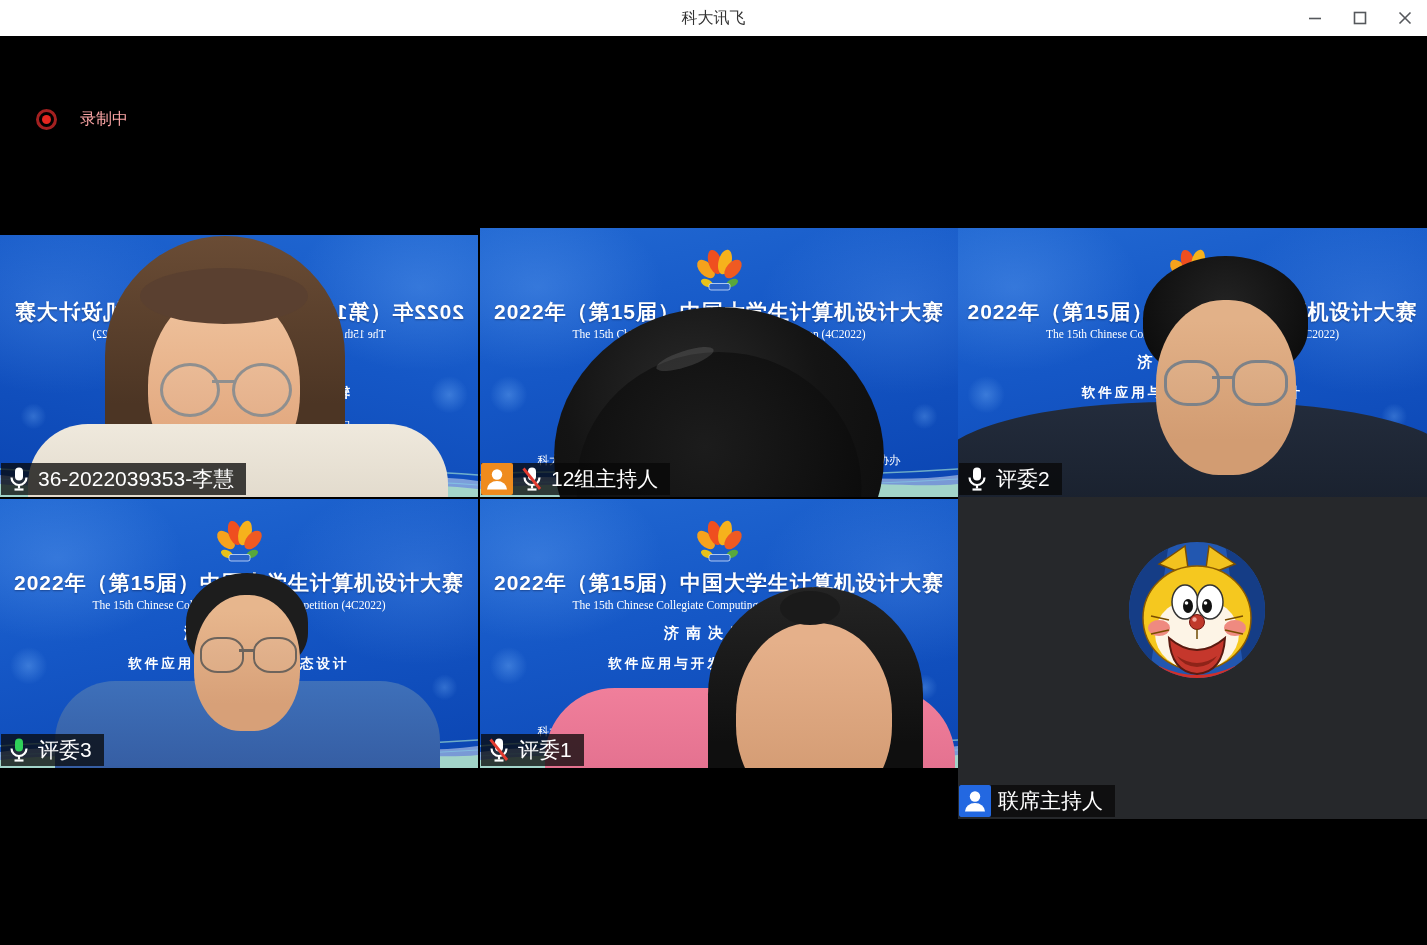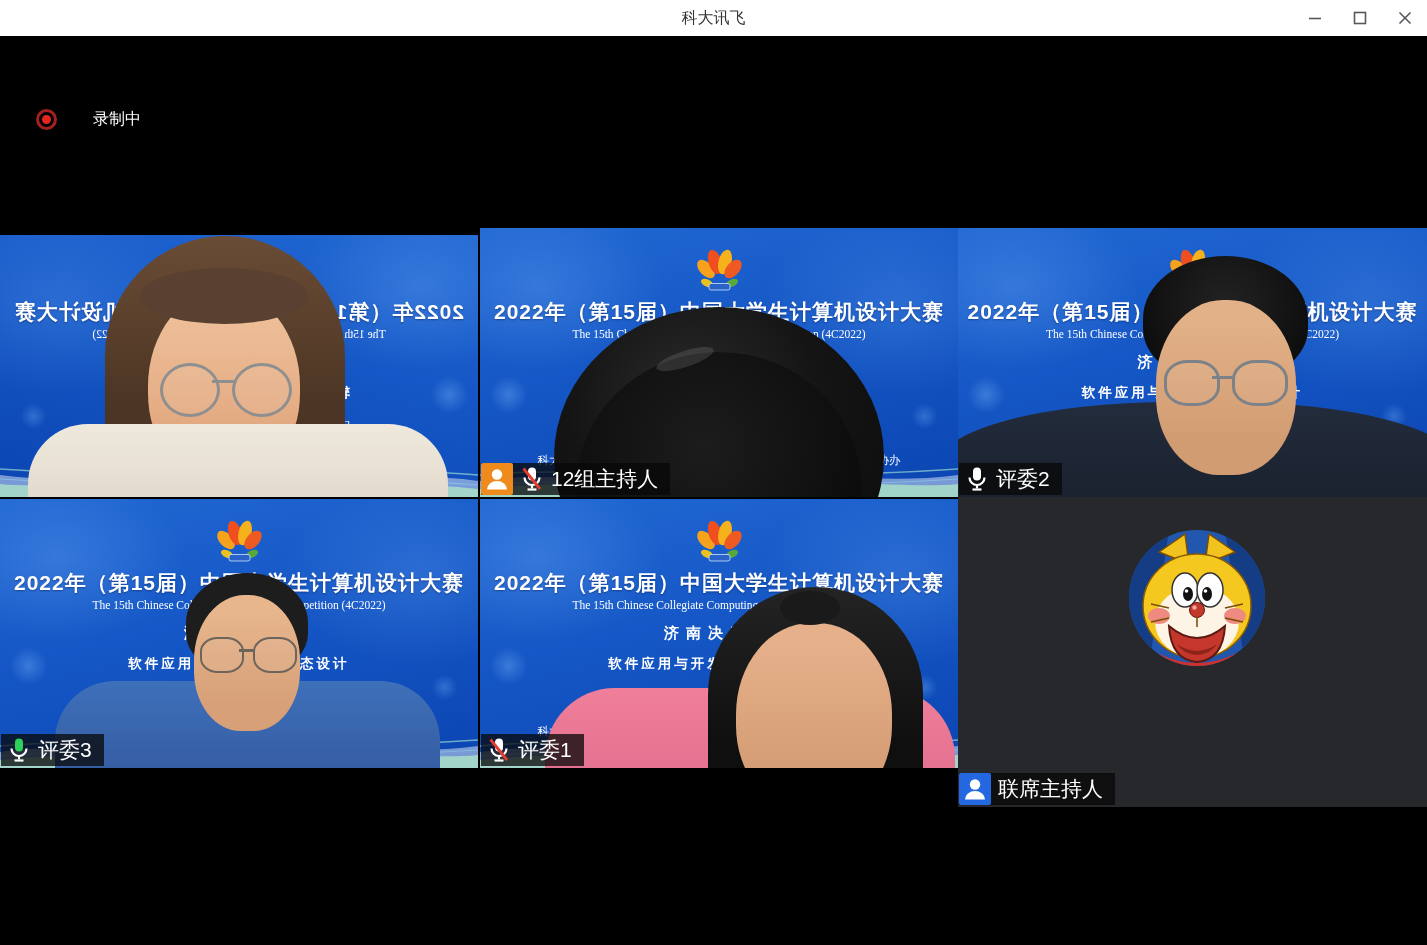--- a/index.html
+++ b/index.html
@@ -13,29 +13,29 @@
   .titlebar .title{position:absolute;left:0;right:0;top:0;height:36px;line-height:36px;
     text-align:center;font-size:16px;color:#333;}
   .win-controls{position:absolute;right:0;top:0;height:36px;display:flex;align-items:center;}
   .win-btn{width:45px;height:36px;display:flex;align-items:center;justify-content:center;cursor:pointer;}
   .win-btn svg{display:block;}
   
   .recording{position:absolute;left:36px;top:109px;display:flex;align-items:center;z-index:5;}
   .rec-dot{width:15px;height:15px;border-radius:50%;border:3px solid #a32020;
     display:flex;align-items:center;justify-content:center;}
   .rec-dot i{display:block;width:9px;height:9px;border-radius:50%;background:#e5261f;}
-  .rec-text{color:#ffffff;font-size:16px;margin-left:36px;}
+  .rec-text{color:#fca5a5;font-size:16px;margin-left:23px;}
   
   .tile{position:absolute;overflow:hidden;background:#000;cursor:pointer;}
   .t1{left:0;   top:228px;width:478px;height:269px;}
   .t2{left:480px;top:228px;width:478px;height:269px;}
   .t3{left:958px;top:228px;width:469px;height:269px;}
   .t4{left:0;   top:499px;width:478px;height:269px;}
   .t5{left:480px;top:499px;width:478px;height:269px;}
-  .t6{left:958px;top:478px;width:469px;height:329px;background:#26282b;}
+  .t6{left:958px;top:490px;width:469px;height:329px;background:#26282b;}
   .t4{outline:2px solid #17c05e;outline-offset:-2px;}
   
   .banner{position:absolute;inset:0;overflow:hidden;
     background:
       radial-gradient(ellipse 180px 120px at 12% 22%, rgba(120,180,255,.28), transparent 70%),
       radial-gradient(ellipse 200px 130px at 88% 28%, rgba(120,180,255,.22), transparent 70%),
       radial-gradient(circle 26px at 6% 62%, rgba(130,190,255,.35), transparent 72%),
       radial-gradient(circle 18px at 93% 70%, rgba(130,190,255,.3), transparent 72%),
       linear-gradient(168deg,#2168d2 0%,#1557c6 45%,#0b45b2 100%);
   }
@@ -207,20 +207,26 @@
       </svg>
   </div>
   <div class="person">
     <div class="p1-hair"></div>
       <div class="p1-face"></div>
       <div class="p1-fringe"></div>
     <div class="p1-glassL"></div>
       <div class="p1-glassR"></div>
       <div class="p1-bridge"></div>
     <div class="p1-body"></div>
+  </div>
+  <div class="nlabel">
+    <svg class="micico" width="24" height="26" viewBox="0 0 24 26">
+        <use href="#mic-on"></use>
+      </svg>
+    <span>36-2022039353-李慧</span>
   </div>
 </div>
 
 <div class="tile t2">
   <div class="banner">
     <div class="banner-inner">
       <svg class="b-logo" width="55" height="44" viewBox="0 0 55 44">
           <use href="#logo"></use>
         </svg>
       <div class="b-title">2022年（第15届）中国大学生计算机设计大赛</div>

